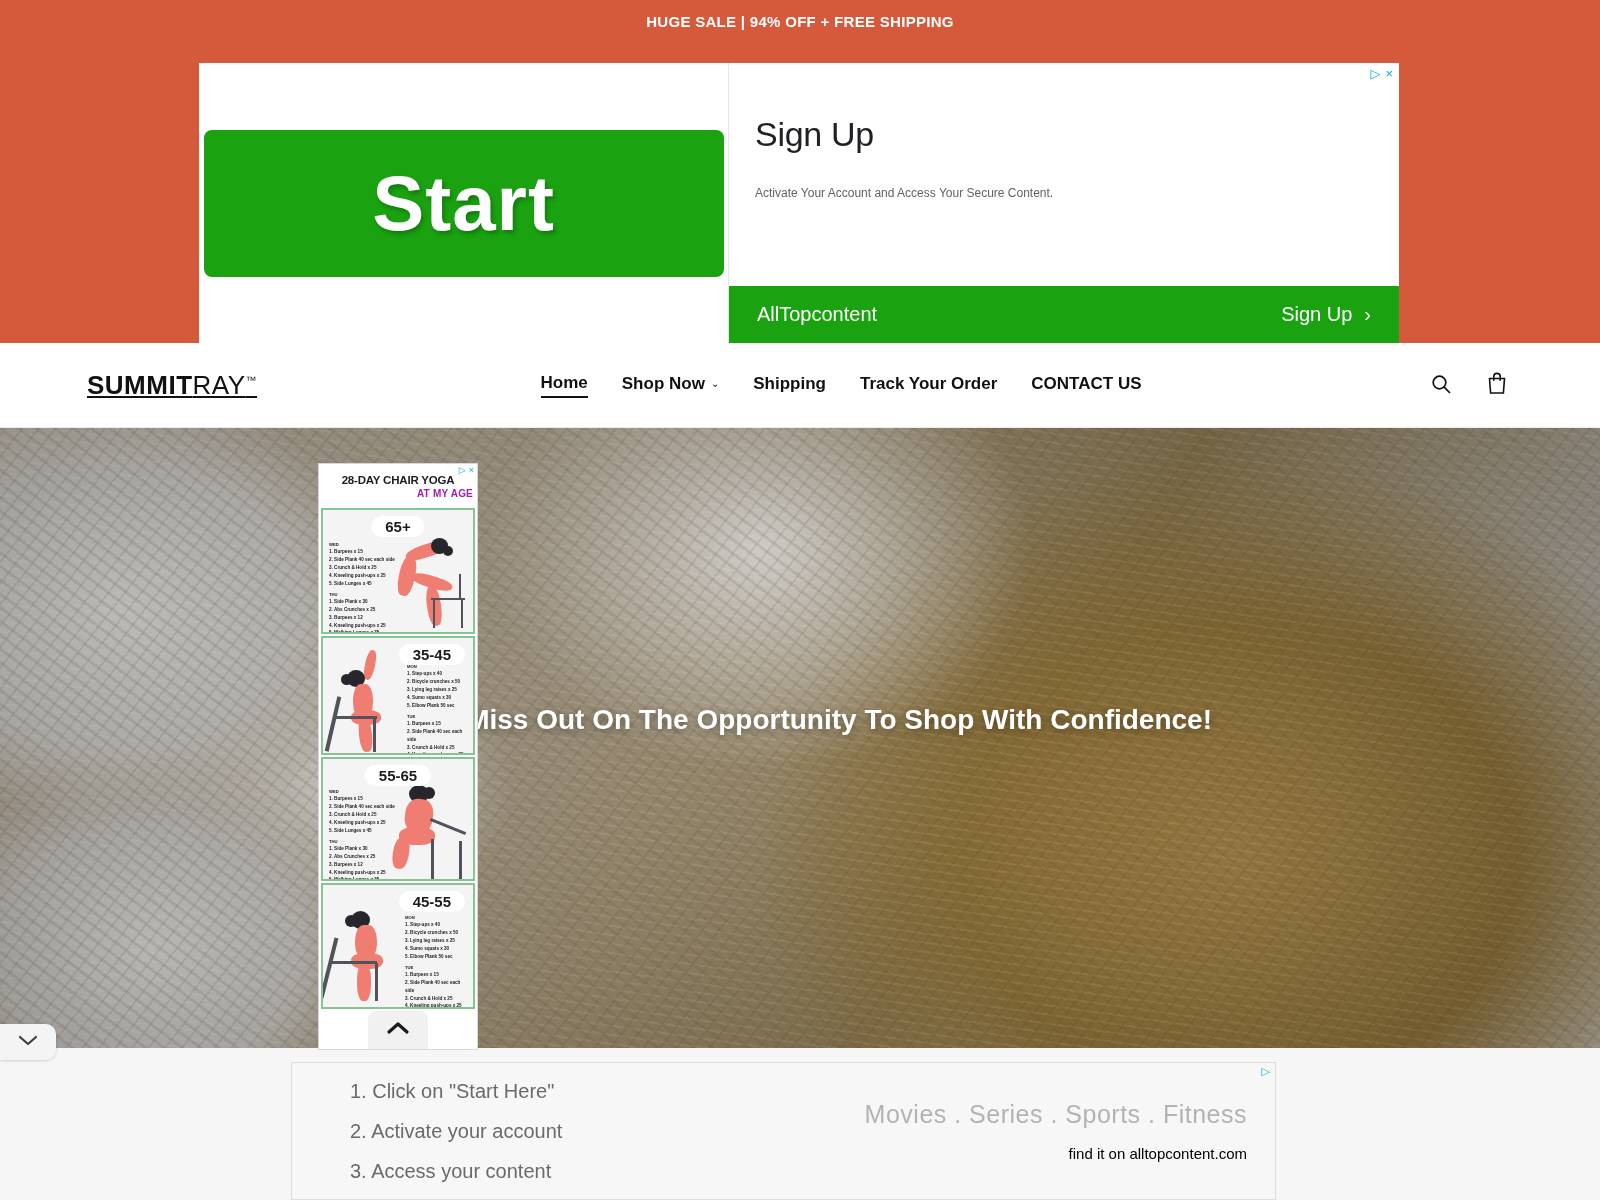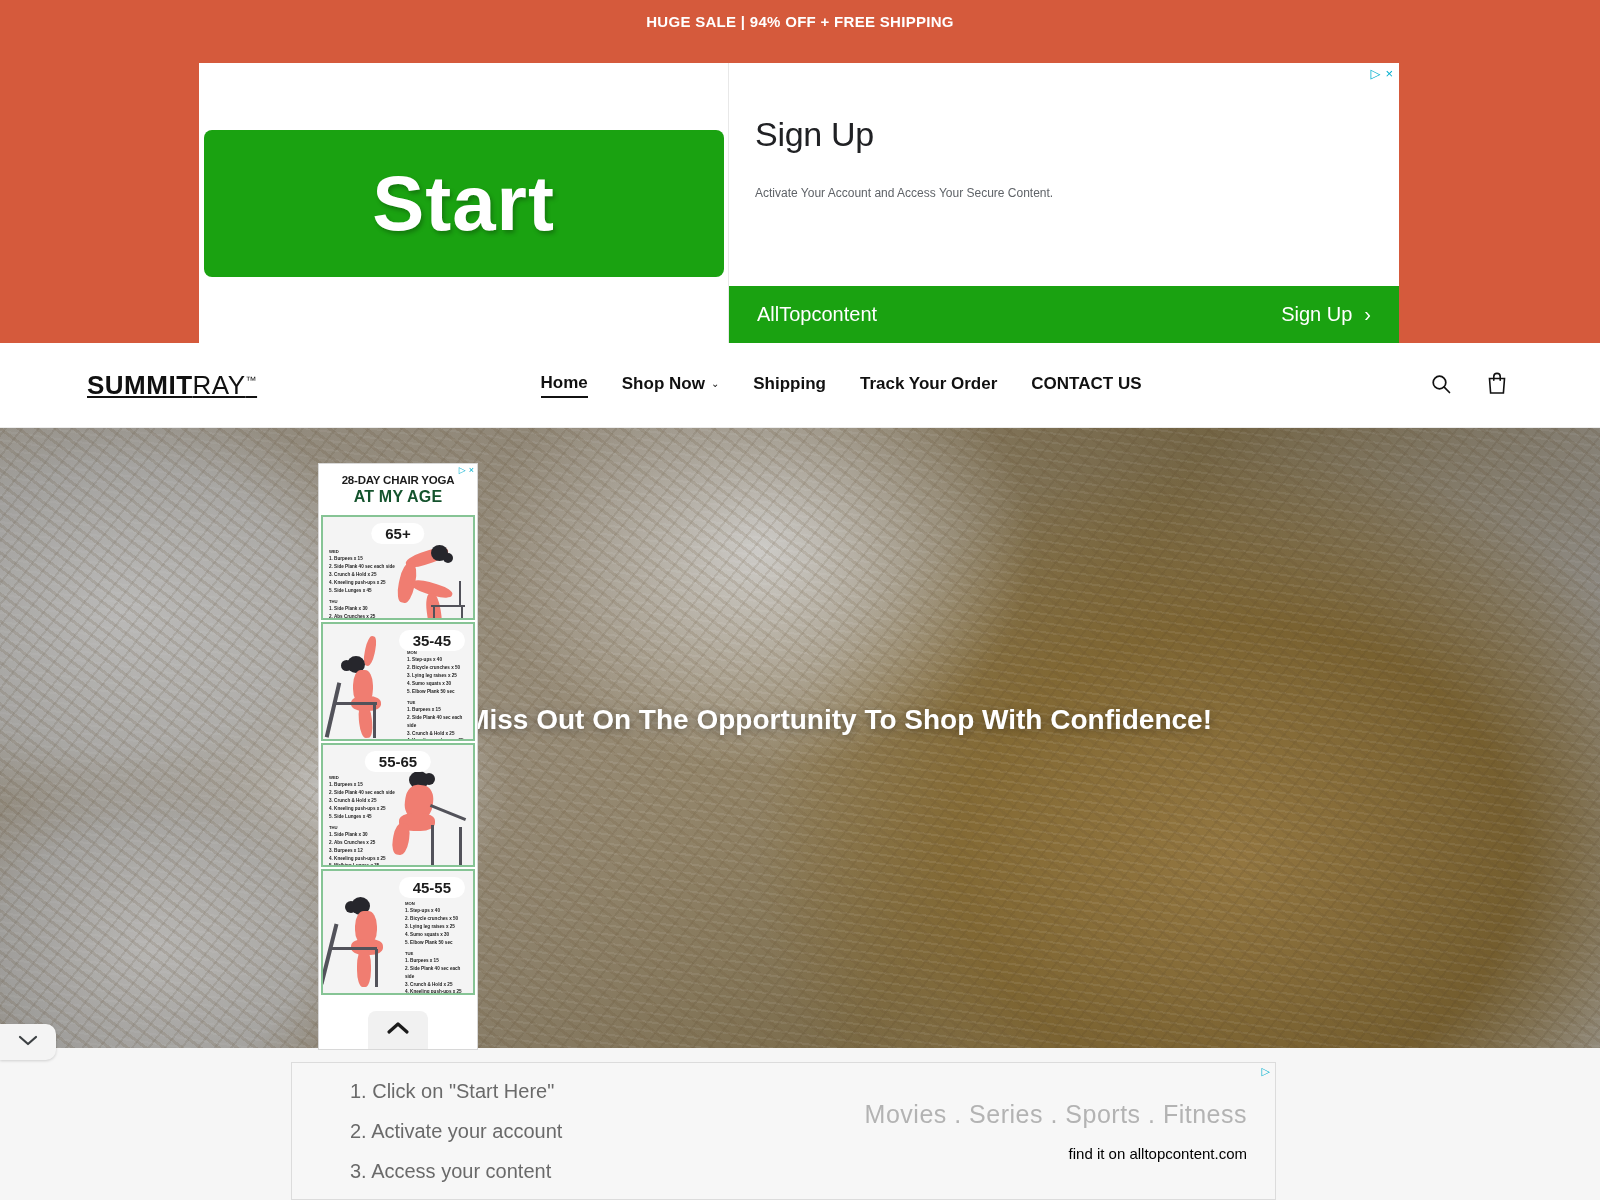--- a/index.html
+++ b/index.html
@@ -225,21 +225,21 @@
   .yoga-choice span{ color:#00aecd; font-size:9px; line-height:1;}
   .yoga-head{
     padding:10px 4px 7px;
     text-align:center;
     background:#ffffff;
   }
   .yoga-head .l1{
     font-size:11.5px; font-weight:bold; color:#1b1b1b; letter-spacing:-.2px;
   }
   .yoga-head .l2{
-    font-size:16px; font-weight:bold; color:#14532d; margin-top:2px; letter-spacing:.2px;
+    font-size:10px; font-weight:bold; color:#a21caf; margin-top:2px; letter-spacing:.2px;text-align:right;
   }
   .yoga-panel{
     position:relative;
     margin:2px 2px 0;
     border:2px solid #86c495;
     background:#f4f4f4;
     overflow:hidden;
   }
   .yoga-panel .badge{
     display:inline-block;
@@ -436,21 +436,21 @@
   <div class="yoga-choice">
     <span>▷</span>
     <span>×</span>
   </div>
 
   <div class="yoga-head">
     <div class="l1">28-DAY CHAIR YOGA</div>
     <div class="l2">AT MY AGE</div>
   </div>
 
-  <div class="yoga-panel p1" style="height:105px;">
+  <div class="yoga-panel p1" style="height:126px;">
     <span class="badge">65+</span>
     <div class="fig" style="right:2px;top:24px;width:74px;height:98px;">
       <div class="body-part" style="left:8px;top:10px;width:44px;height:13px;transform:rotate(-18deg);"></div>
       <div class="body-part" style="left:2px;top:22px;width:16px;height:40px;transform:rotate(12deg);"></div>
       <div class="body-part" style="left:14px;top:42px;width:42px;height:12px;transform:rotate(16deg);"></div>
       <div class="body-part" style="left:30px;top:52px;width:14px;height:40px;transform:rotate(-8deg);"></div>
       <div class="hair" style="left:34px;top:4px;width:17px;height:16px;"></div>
       <div class="hair" style="left:46px;top:12px;width:10px;height:10px;"></div>
       <div class="chair-leg" style="left:34px;top:64px;width:34px;height:2px;"></div>
       <div class="chair-leg" style="left:36px;top:64px;width:2px;height:30px;"></div>

